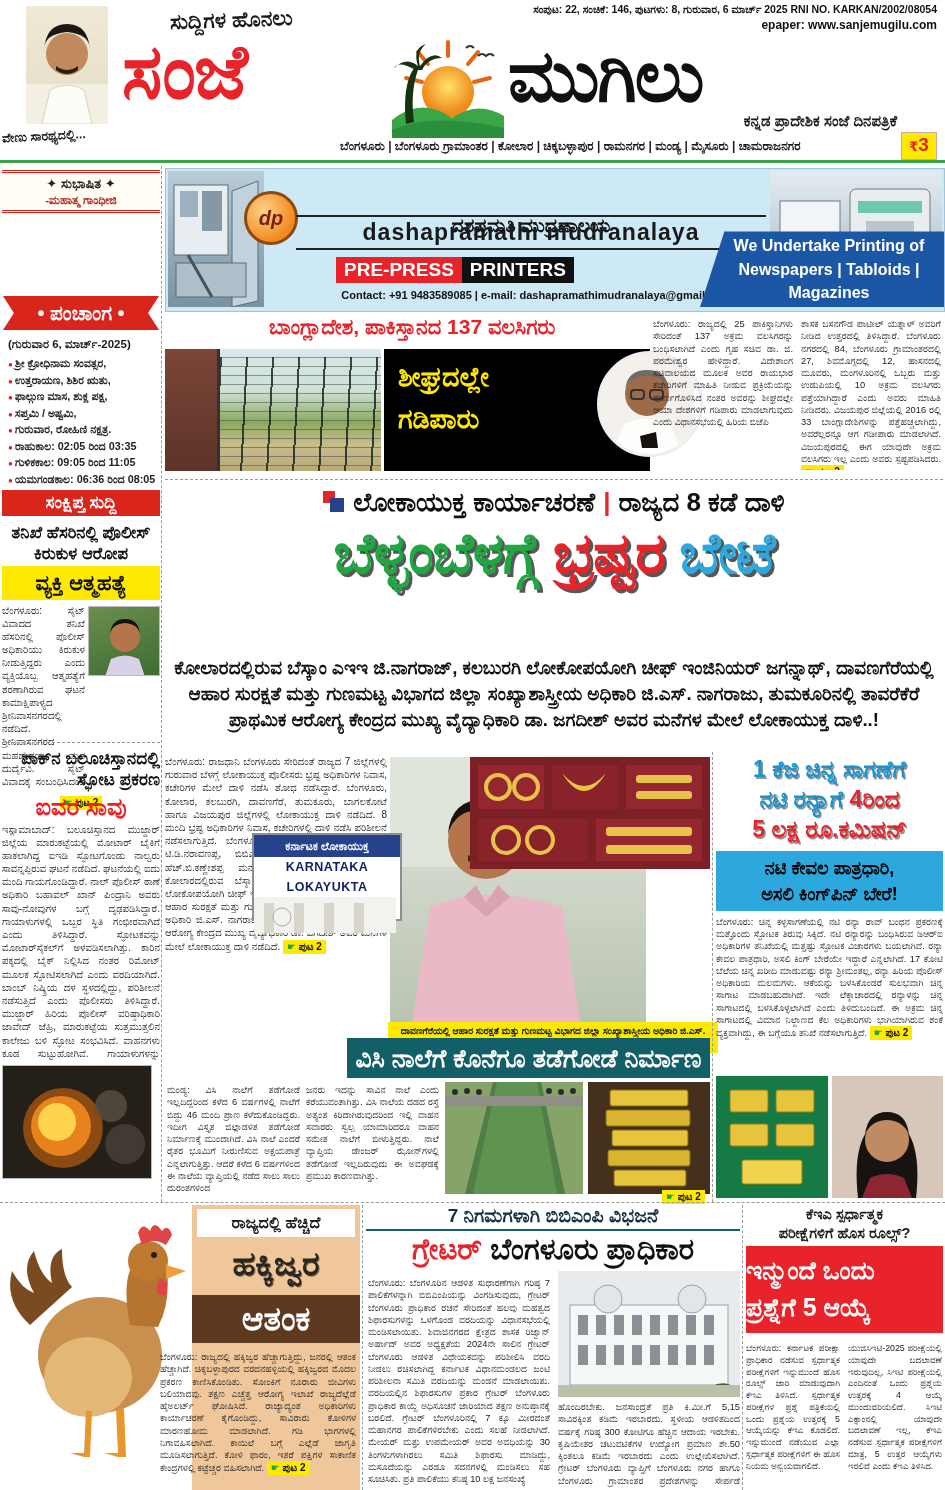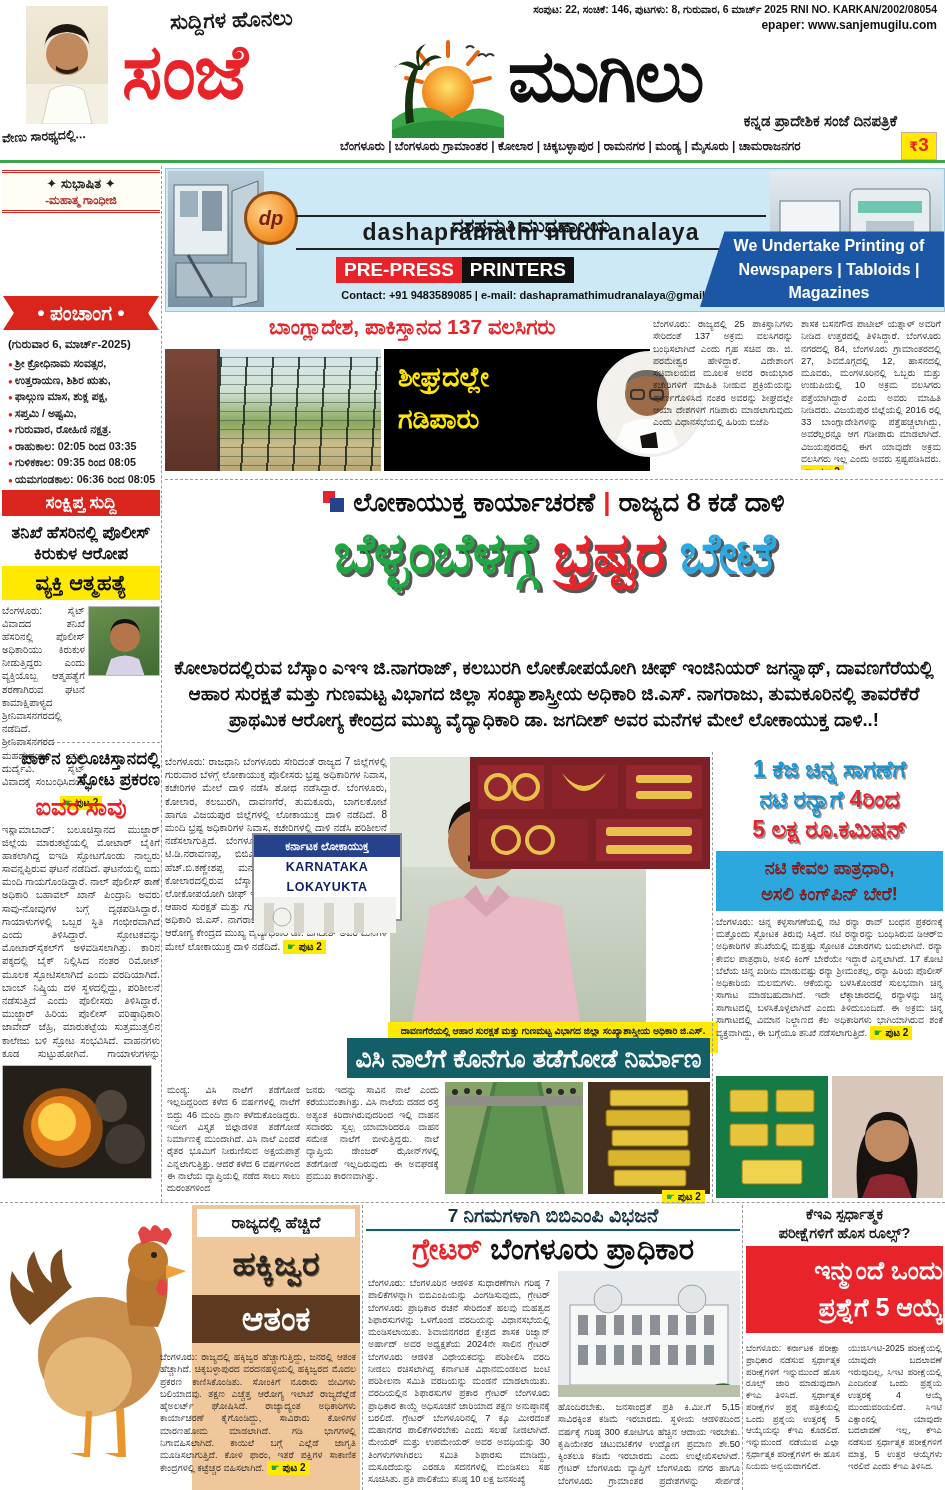--- a/index.html
+++ b/index.html
@@ -70,34 +70,34 @@
   .lead-head{font-size:57px;font-weight:bold;white-space:nowrap;letter-spacing:-1px;
              text-shadow:3px 3px 0 rgba(45,45,45,.8);}
   .hl-green{color:#1fa742;}.hl-red{color:#e8232a;}.hl-blue{color:#2ca8df;}
   .lead-sub{font-size:18.5px;font-weight:bold;line-height:1.4;color:#101010;}
   .signboard{background:#fff;border:2px solid #8a8f94;}
   .signboard .bar{background:#27428c;color:#fff;font-size:11px;font-weight:bold;text-align:center;line-height:22px;}
   .signboard .en{color:#0e1f66;font-size:12.5px;font-weight:bold;text-align:center;line-height:20px;letter-spacing:.5px;}
   .cap-strip{background:#ffe900;font-size:9.3px;font-weight:bold;text-align:center;line-height:1.35;padding:3px 4px;color:#111;}
   
   .gold-h{font-size:23px;font-weight:bold;line-height:1.3;text-shadow:1.5px 1.5px 0 rgba(60,60,60,.55);white-space:nowrap;}
-  .blue-band{background:#2ca8df;color:#7f1d1d;font-size:18px;font-weight:bold;text-align:center;line-height:1.45;padding:4px 0;}
+  .blue-band{background:#2ca8df;color:#000000;font-size:18px;font-weight:bold;text-align:center;line-height:1.45;padding:4px 0;}
   
   .teal-band{background:#135f68;color:#fff;font-size:25px;font-weight:bold;text-align:center;line-height:40px;white-space:nowrap;}
   
   .tan-panel{background:#efc79b;}
   .bf-kicker{background:#fff;font-size:16px;font-weight:bold;text-align:center;line-height:28px;}
   .bf-h1{font-size:33px;font-weight:bold;color:#262626;text-shadow:1px 1px 0 #8a6a3a;}
   .bf-h2{background:#5d3a1f;color:#fff;font-size:33px;font-weight:bold;text-align:center;line-height:48px;}
   
   .gba-kicker{font-size:19px;font-weight:bold;color:#14323f;}
   .gba-h{font-size:29px;font-weight:bold;white-space:nowrap;}
   
   .kea-kicker{font-size:14.5px;font-weight:bold;line-height:1.3;}
-  .kea-box{background:#e8232a;color:#fff;font-size:25px;font-weight:bold;text-align:right;line-height:1.5;padding:6px 0;}
+  .kea-box{background:#e8232a;color:#fff;font-size:25px;font-weight:bold;text-align:left;line-height:1.5;padding:6px 0;}
   .kea-body{font-size:8.8px;line-height:1.34;color:#222;text-align:justify;overflow:hidden;}
 </style>
 </head>
 <body>
 
 <div class="page">
 
   <div class="abs issue-line" style="right:8px;top:3px;"><span>ಸಂಪುಟ: 22, ಸಂಚಿಕೆ: 146, ಪುಟಗಳು: 8, ಗುರುವಾರ, 6 ಮಾರ್ಚ್ 2025</span> <span>RNI NO. KARKAN/2002/08054</span></div>
   <div class="abs issue-line" style="right:8px;top:18px;font-size:12px;">epaper: www.sanjemugilu.com</div>
 
@@ -155,21 +155,21 @@
 
   <div class="abs ribbon" style="left:3px;top:296px;width:156px;height:34px;">• <span>ಪಂಚಾಂಗ</span> •</div>
   <div class="abs pan-date" style="left:8px;top:338px;">(ಗುರುವಾರ 6, ಮಾರ್ಚ್-2025)</div>
   <ul class="abs pan-list" style="left:8px;top:356px;width:152px;">
     <li>ಶ್ರೀ ಕ್ರೋಧಿನಾಮ ಸಂವತ್ಸರ,</li>
     <li>ಉತ್ತರಾಯಣ, ಶಿಶಿರ ಋತು,</li>
     <li>ಫಾಲ್ಗುಣ ಮಾಸ, ಶುಕ್ಲ ಪಕ್ಷ,</li>
     <li>ಸಪ್ತಮಿ / ಅಷ್ಟಮಿ,</li>
     <li>ಗುರುವಾರ, ರೋಹಿಣಿ ನಕ್ಷತ್ರ.</li>
     <li>ರಾಹುಕಾಲ: 02:05 ರಿಂದ 03:35</li>
-    <li>ಗುಳಿಕಕಾಲ: 09:35 ರಿಂದ 08:05</li>
+    <li>ಗುಳಿಕಕಾಲ: 09:05 ರಿಂದ 11:05</li>
     <li>ಯಮಗಂಡಕಾಲ: 06:36 ರಿಂದ 08:05</li>
   </ul>
 
   <div class="abs red-band" style="left:2px;top:490px;width:158px;">ಸಂಕ್ಷಿಪ್ತ ಸುದ್ದಿ</div>
 
   <div class="abs" style="left:2px;top:522px;width:158px;">
     <div class="side-h center">ತನಿಖೆ ಹೆಸರಿನಲ್ಲಿ ಪೊಲೀಸ್ ಕಿರುಕುಳ ಆರೋಪ</div>
     <div class="yellow-h center" style="margin-top:3px;">ವ್ಯಕ್ತಿ ಆತ್ಮಹತ್ಯೆ</div>
     <div style="margin-top:4px;overflow:hidden;">
       <div class="photo" style="float:right;width:72px;height:70px;margin:2px 0 2px 3px;background:linear-gradient(160deg,#6a8f4e,#3f6b33);">

